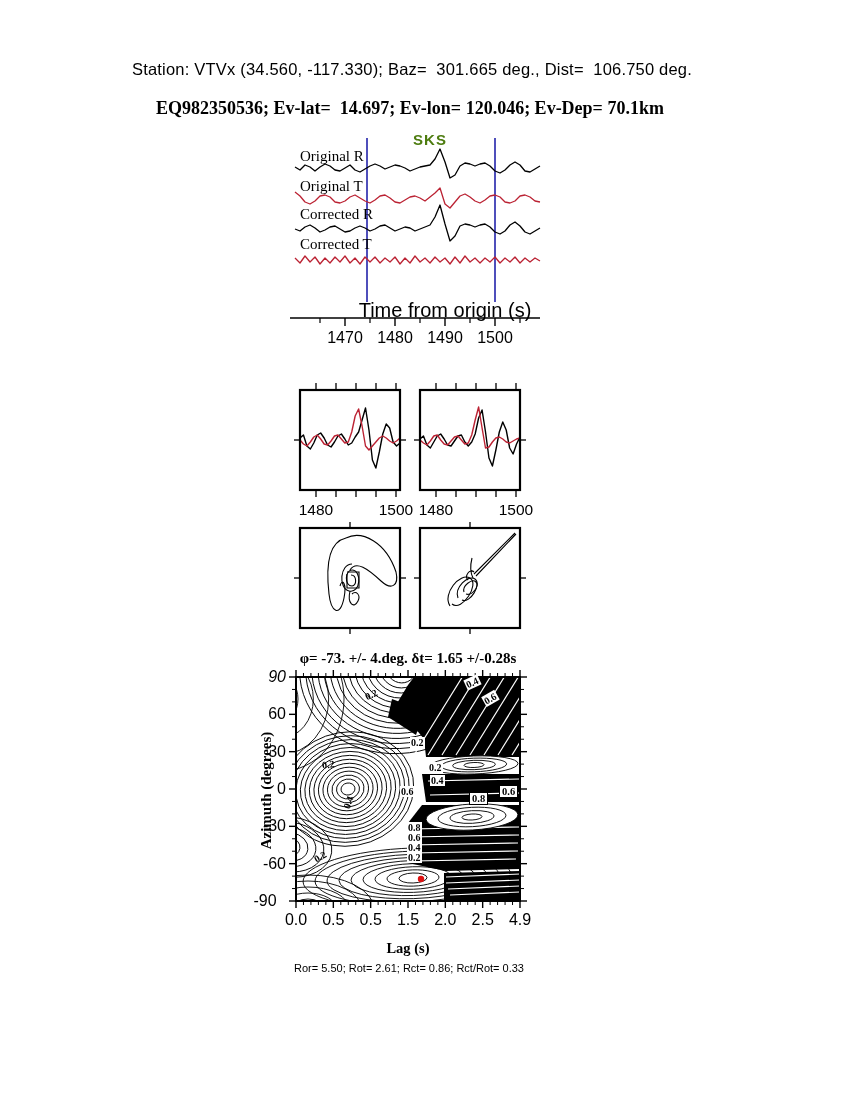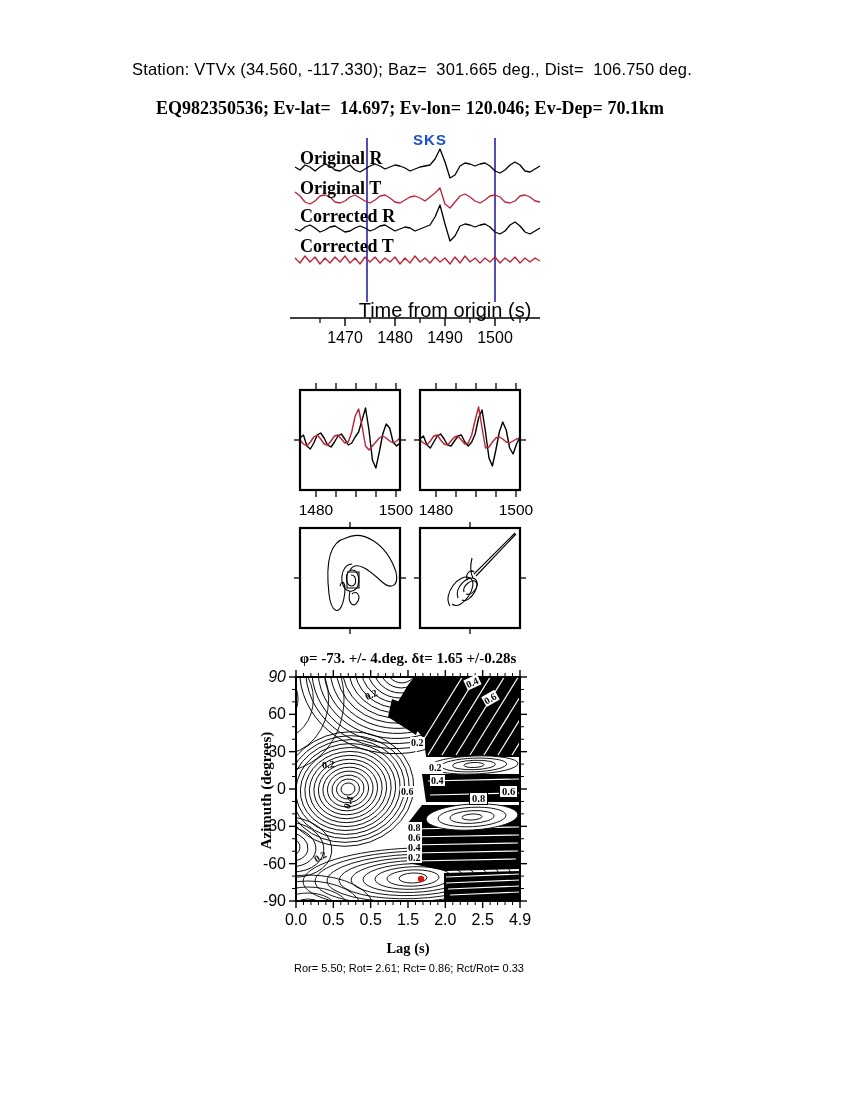--- a/index.html
+++ b/index.html
@@ -3,22 +3,22 @@
 <meta charset="utf-8">
 <style>
   html,body{margin:0;padding:0;background:#ffffff;}
   #page{position:relative;width:850px;height:1100px;background:#ffffff;overflow:hidden;
         font-family:"Liberation Sans",sans-serif;color:#000;}
   .abs{position:absolute;}
   .ctr{text-align:center;}
   .h1{top:60px;left:0;width:824px;font-size:16.5px;letter-spacing:0.2px;white-space:pre;}
   .h2{top:98px;left:0;width:820px;font-family:"Liberation Serif",serif;font-weight:bold;
       font-size:18px;white-space:pre;}
-  .sks{color:#1d4ed8;font-weight:bold;font-size:15px;letter-spacing:1px;}
-  .trlab{font-family:"Liberation Serif",serif;font-weight:bold;font-size:18px;}
+  .sks{color:#4d7c0f;font-weight:bold;font-size:15px;letter-spacing:1px;}
+  .trlab{font-family:"Liberation Serif",serif;font-weight:normal;font-size:15px;}
   .axlab{font-size:20px;}
   .tick-num{font-size:16px;}
   .sm-num{font-size:15.5px;}
   .ctitle{top:650px;left:0;width:816px;font-family:"Liberation Serif",serif;
           font-weight:bold;font-size:15px;}
   .ylab{font-family:"Liberation Serif",serif;font-weight:bold;font-size:15px;white-space:nowrap;}
   .xlab{font-family:"Liberation Serif",serif;font-weight:bold;font-size:14.5px;}
   .stats{top:962px;left:0;width:818px;font-size:11px;}
   .clab{position:absolute;font-family:"Liberation Serif",serif;font-weight:bold;
         font-size:10px;line-height:11px;white-space:nowrap;}
@@ -346,21 +346,21 @@
         <line x1="244" y1="244" x2="251" y2="244" stroke="#000" stroke-width="1.4"></line>
       </svg>
     <div class="abs ylab" style="left:-75px;top:125px;width:130px;text-align:center;transform:rotate(-90deg);">Azimuth (degrees)</div>
     <div id="contour-yticklabels">
         <div class="abs tick-num" style="left:-32px;top:11.0px;width:42px;text-align:right;font-style:italic;">90</div>
         <div class="abs tick-num" style="left:-32px;top:48.3px;width:42px;text-align:right;">60</div>
         <div class="abs tick-num" style="left:-32px;top:85.7px;width:42px;text-align:right;">30</div>
         <div class="abs tick-num" style="left:-32px;top:123.0px;width:42px;text-align:right;">0</div>
         <div class="abs tick-num" style="left:-32px;top:160.3px;width:42px;text-align:right;">-30</div>
         <div class="abs tick-num" style="left:-32px;top:197.7px;width:42px;text-align:right;">-60</div>
-        <div class="abs tick-num" style="left:-32px;top:235.0px;width:42px;text-align:right;">-90</div>
+        <div class="abs tick-num" style="left:-32px;top:235.0px;width:42px;text-align:center;">-90</div>
       </div>
     <div id="contour-xticklabels">
         <div class="abs ctr tick-num" style="left:-1.0px;top:254px;width:42px;">0.0</div>
         <div class="abs ctr tick-num" style="left:36.3px;top:254px;width:42px;">0.5</div>
         <div class="abs ctr tick-num" style="left:73.7px;top:254px;width:42px;">0.5</div>
         <div class="abs ctr tick-num" style="left:111.0px;top:254px;width:42px;">1.5</div>
         <div class="abs ctr tick-num" style="left:148.3px;top:254px;width:42px;">2.0</div>
         <div class="abs ctr tick-num" style="left:185.7px;top:254px;width:42px;">2.5</div>
         <div class="abs ctr tick-num" style="left:223.0px;top:254px;width:42px;">4.9</div>
       </div>

